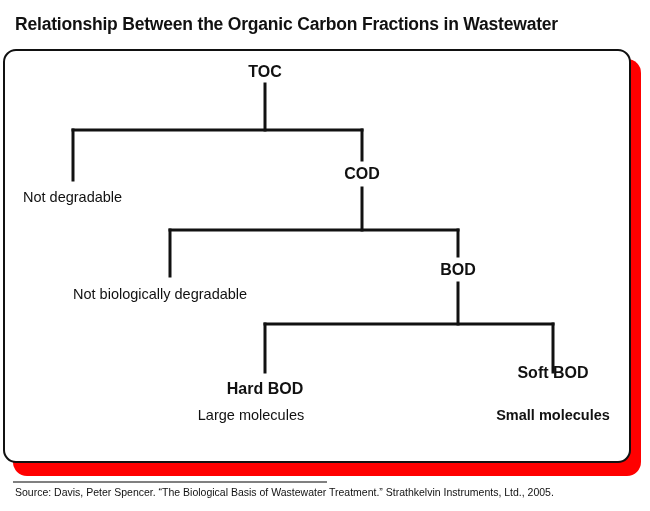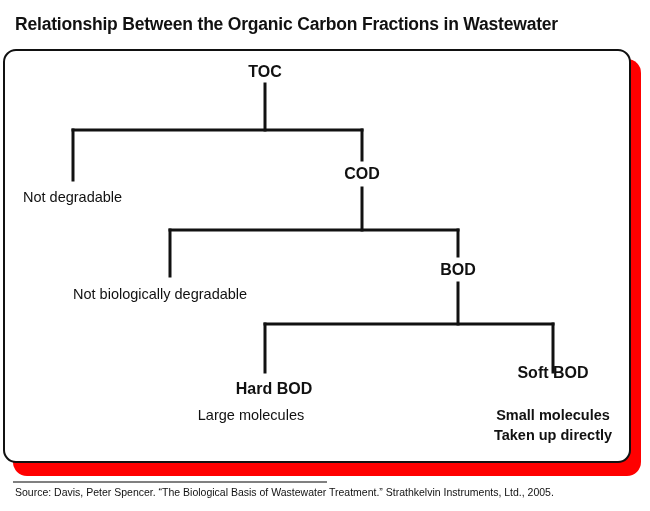--- a/index.html
+++ b/index.html
@@ -50,25 +50,24 @@
 </svg>
 
 <div class="node" style="left:265px; top:63px;">TOC</div>
 
 <div class="leaf" style="left:23px; top:189px;">Not degradable</div>
 <div class="node" style="left:362px; top:165px;">COD</div>
 
 <div class="leaf" style="left:73px; top:286px;">Not biologically degradable</div>
 <div class="node" style="left:458px; top:261px;">BOD</div>
 
-<div class="node" style="left:274px; top:380px;">Hard BOD</div>
+<div class="node" style="left:265px; top:380px;">Hard BOD</div>
 <div class="sub" style="left:251px; top:405px;">
   <div>Large molecules</div>
 </div>
 
 <div class="node" style="left:553px; top:364px;">Soft BOD</div>
 <div class="sub" style="left:553px; top:405px;font-weight:bold;">
   <div>Small molecules</div>
-  <div>Taken up directly</div>
 </div>
 
 <div class="src-rule"></div>
 <div class="source">Source: Davis, Peter Spencer. “The Biological Basis of Wastewater Treatment.” Strathkelvin Instruments, Ltd., 2005.</div>
 
 </body></html>

